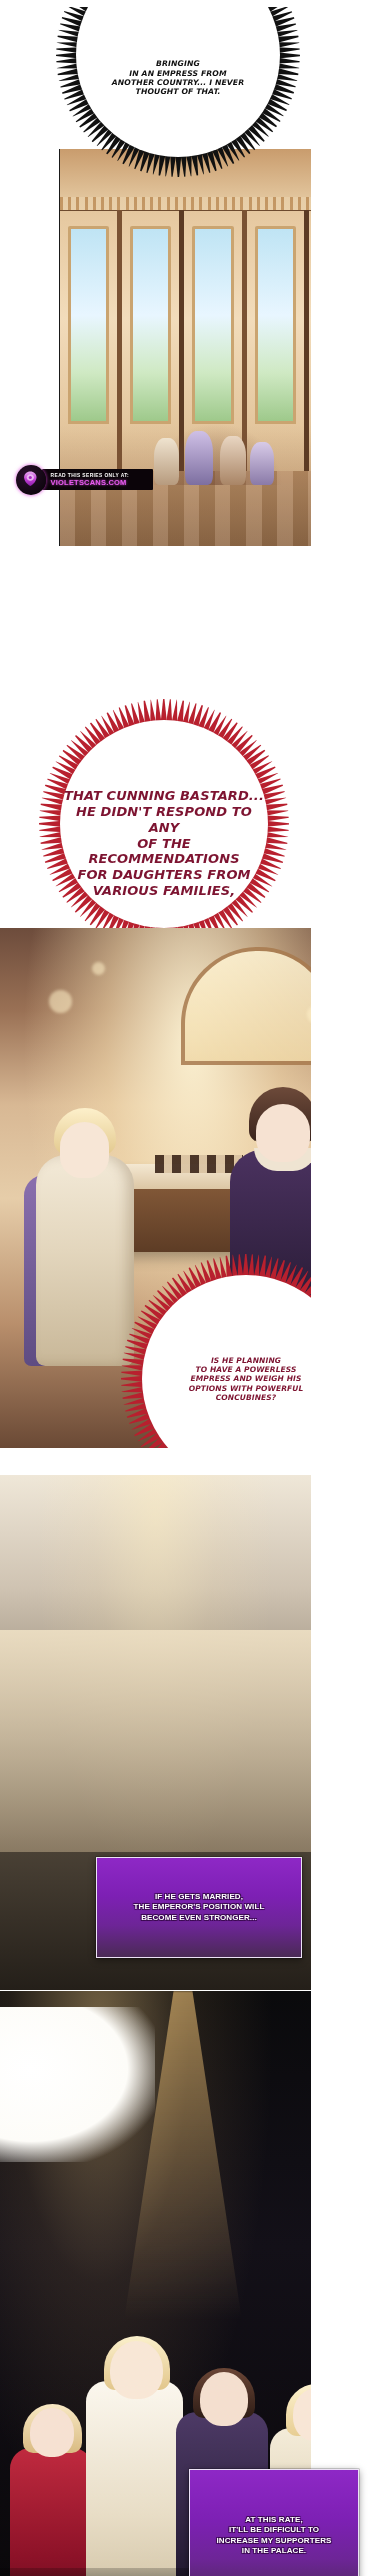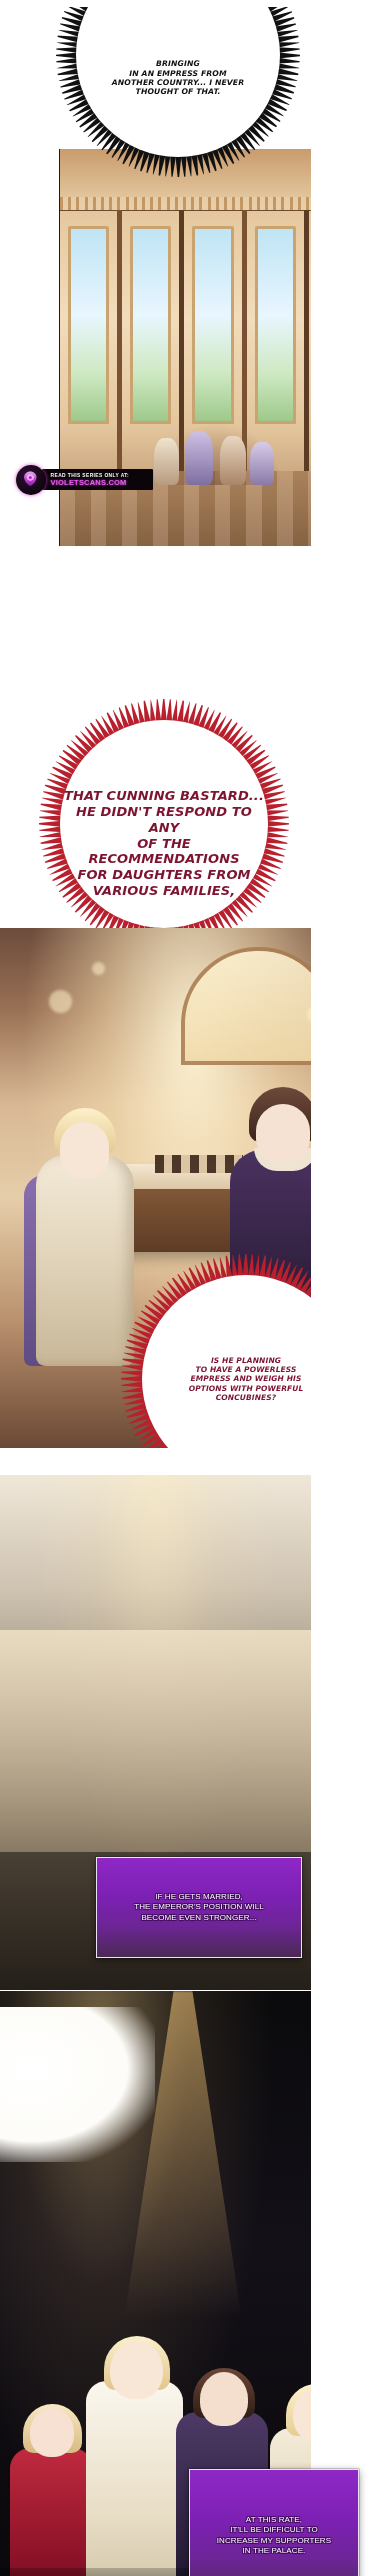--- a/index.html
+++ b/index.html
@@ -291,21 +291,21 @@
     position:absolute; z-index:30;
     background:linear-gradient(180deg,#8e28c6 0%, #7d20b4 38%, #6d2597 68%, #4a2a55 100%);
     border:1.5px solid #ece2f6;
     box-shadow:0 0 0 0.5px rgba(0,0,0,.35), 0 2.1px 7.2px rgba(0,0,0,.45);
     display:flex; align-items:center; justify-content:center;
     padding:8.2px 9.3px;
   }
   .cap .ctxt{
     color:#ffffff;
     font-family:"Liberation Sans", sans-serif;
-    font-weight:400;
+    font-weight:700;
     font-size:8px; line-height:1.28; text-align:center;
     letter-spacing:0.1px;
     white-space:pre-line;
     text-shadow:
       -0.8px -0.8px 0 #3a0a50, 0.8px -0.8px 0 #3a0a50,
       -0.8px  0.8px 0 #3a0a50, 0.8px  0.8px 0 #3a0a50,
        0 0 2.1px rgba(58,10,80,.9);
   }
   #cap1{ left:96px; top:1857px; width:206px; height:101px; }
   #cap2{ left:189px; top:2469px; width:170px; height:133px; }

